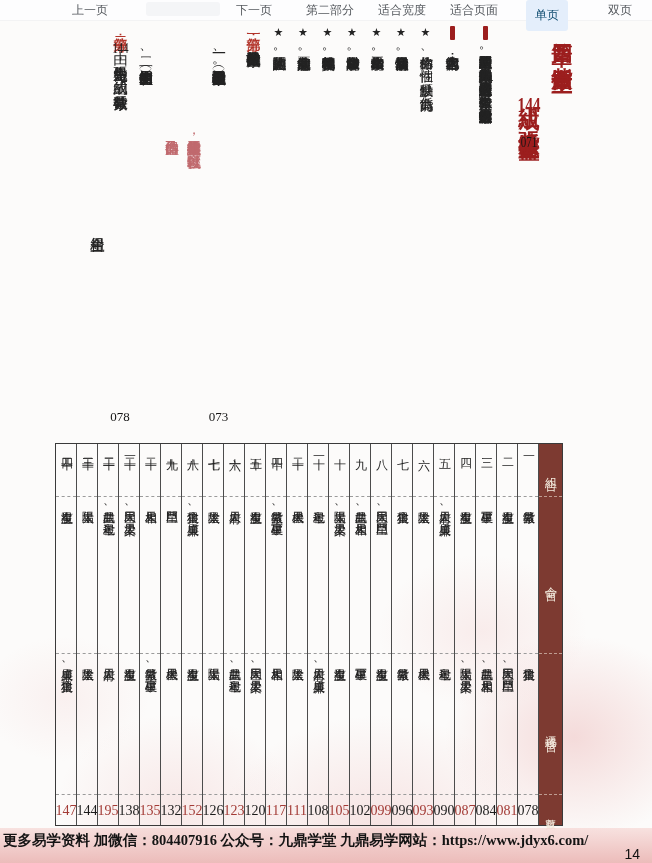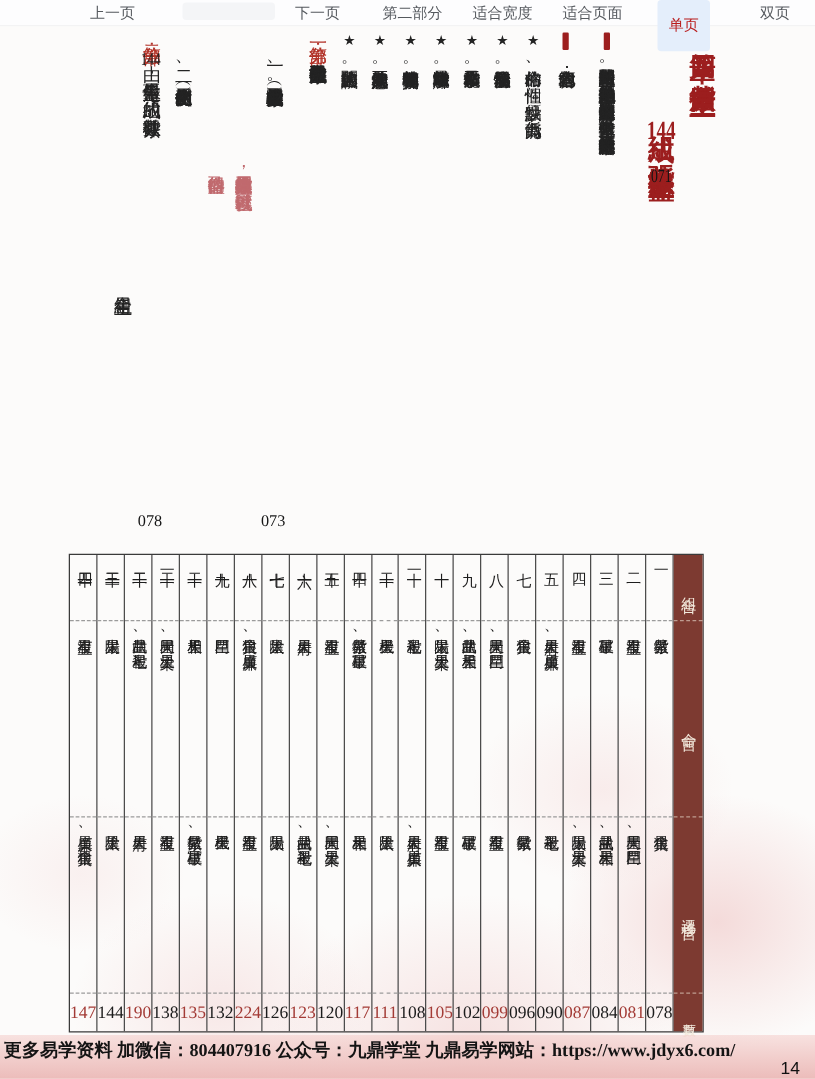--- a/index.html
+++ b/index.html
@@ -8,21 +8,21 @@
     background:#ffffff;
     font-family:"Liberation Serif","DejaVu Serif",serif;
   }
   
   .toolbar{
     position:absolute;top:0;left:0;right:0;height:20px;background:#fdfdfe;
     font-family:"Liberation Sans","DejaVu Sans",sans-serif;font-size:12px;color:#55595e;
     z-index:6;border-bottom:1px solid #f3f3f4;
   }
   .tb{position:absolute;top:2px;cursor:pointer;white-space:nowrap;}
-  .tb.active{color:#b91c1c;background:#e4eefb;border-radius:3px;padding:12px 9px;top:0;}
+  .tb.active{color:#0c4a6e;background:#e4eefb;border-radius:3px;padding:7px 9px;top:0;}
   .pagebox{position:absolute;top:2px;width:74px;height:14px;background:#f4f5f7;border-radius:3px;}
   
   .pagearea{position:absolute;top:20px;left:0;right:0;bottom:0;background:#fcfbfa;}
   .watermark{
     position:absolute;left:0;right:0;top:360px;bottom:0;pointer-events:none;z-index:1;
     background:
       radial-gradient(ellipse 190px 150px at 88% 74%, rgba(226,144,144,.30), transparent 68%),
       radial-gradient(ellipse 230px 170px at 58% 94%, rgba(226,144,144,.24), transparent 70%),
       radial-gradient(ellipse 170px 130px at 27% 88%, rgba(226,144,144,.18), transparent 70%),
       radial-gradient(ellipse 150px 110px at 74% 52%, rgba(226,144,144,.14), transparent 70%),
@@ -170,20 +170,26 @@
         <div class="tc c-qian">太陽星、天梁星</div>
         <div class="tc c-page alt">087</div>
       </div>
       <div class="tcol">
         <div class="tc c-num">五</div>
         <div class="tc c-ming">天府星、廉貞星</div>
         <div class="tc c-qian">七殺星</div>
         <div class="tc c-page">090</div>
       </div>
       <div class="tcol">
+        <div class="tc c-num">六</div>
+        <div class="tc c-ming">太陰星</div>
+        <div class="tc c-qian">天機星</div>
+        <div class="tc c-page alt">093</div>
+      </div>
+      <div class="tcol">
         <div class="tc c-num">七</div>
         <div class="tc c-ming">貪狼星</div>
         <div class="tc c-qian">紫微星</div>
         <div class="tc c-page">096</div>
       </div>
       <div class="tcol">
         <div class="tc c-num">八</div>
         <div class="tc c-ming">天同星、巨門星</div>
         <div class="tc c-qian">沒有主星</div>
         <div class="tc c-page alt">099</div>
@@ -233,21 +239,21 @@
       <div class="tcol">
         <div class="tc c-num">十七</div>
         <div class="tc c-ming">太陰星</div>
         <div class="tc c-qian">太陽星</div>
         <div class="tc c-page">126</div>
       </div>
       <div class="tcol">
         <div class="tc c-num">十八</div>
         <div class="tc c-ming">貪狼星、廉貞星</div>
         <div class="tc c-qian">沒有主星</div>
-        <div class="tc c-page alt">224</div>
+        <div class="tc c-page alt">152</div>
       </div>
       <div class="tcol">
         <div class="tc c-num">十九</div>
         <div class="tc c-ming">巨門星</div>
         <div class="tc c-qian">天機星</div>
         <div class="tc c-page">132</div>
       </div>
       <div class="tcol">
         <div class="tc c-num">二十</div>
         <div class="tc c-ming">天相星</div>
@@ -257,21 +263,21 @@
       <div class="tcol">
         <div class="tc c-num">二十一</div>
         <div class="tc c-ming">天同星、天梁星</div>
         <div class="tc c-qian">沒有主星</div>
         <div class="tc c-page">138</div>
       </div>
       <div class="tcol">
         <div class="tc c-num">二十二</div>
         <div class="tc c-ming">武曲星、七殺星</div>
         <div class="tc c-qian">天府星</div>
-        <div class="tc c-page alt">190</div>
+        <div class="tc c-page alt">195</div>
       </div>
       <div class="tcol">
         <div class="tc c-num">二十三</div>
         <div class="tc c-ming">太陽星</div>
         <div class="tc c-qian">太陰星</div>
         <div class="tc c-page">144</div>
       </div>
       <div class="tcol">
         <div class="tc c-num">二十四</div>
         <div class="tc c-ming">沒有主星</div>

